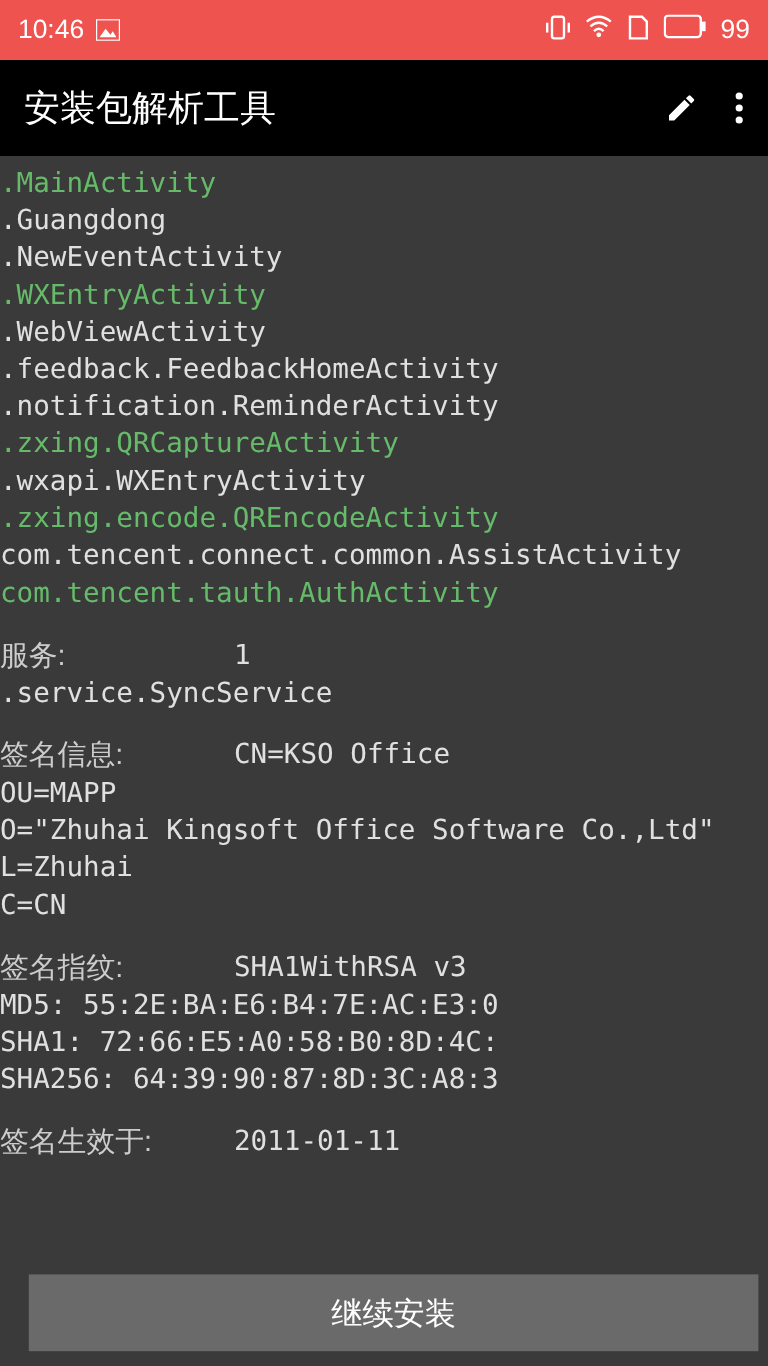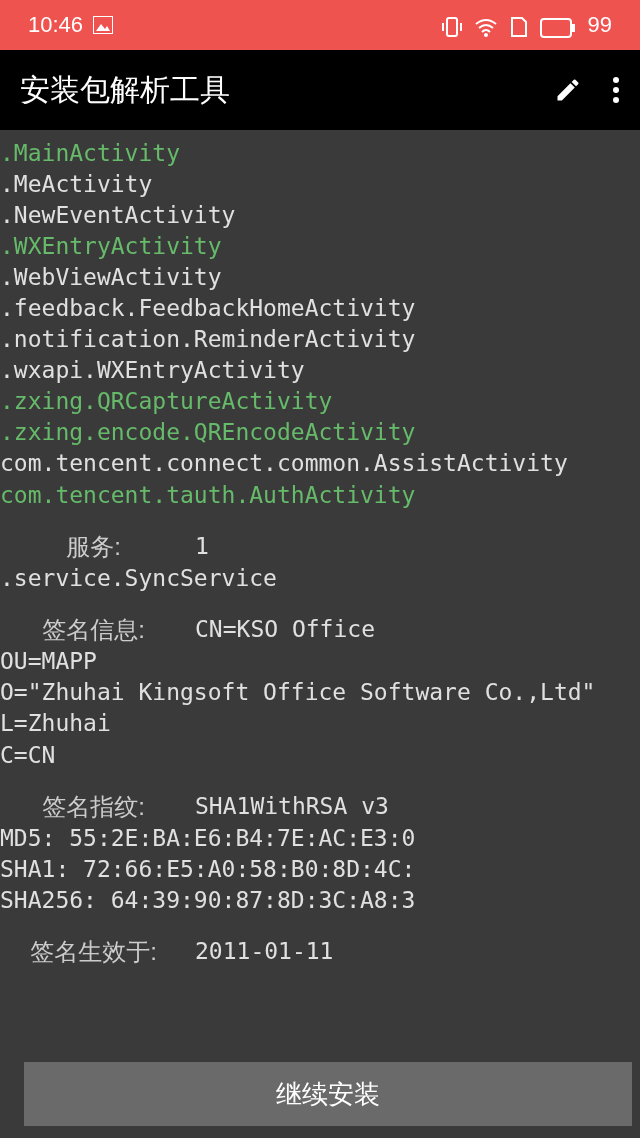--- a/index.html
+++ b/index.html
@@ -10,27 +10,27 @@
   font-family: monospace;
   overflow: hidden;
   position: relative;
 }
 .status-bar {
   background: #ef5350;
   height: 50px;
   display: flex;
   justify-content: space-between;
   align-items: center;
-  padding: 0 28px;
+  padding: 0 15px;
   color: #fff;
   font-size: 22px;
   font-family: sans-serif;
 }
 .status-left { display: flex; align-items: center; gap: 10px; }
-.status-right { display: flex; align-items: flex-end; gap: 12px; }
+.status-right { display: flex; align-items: flex-start; gap: 12px; }
 .app-bar {
   background: #000000;
   height: 80px;
   display: flex;
   justify-content: space-between;
   align-items: center;
   padding: 0 20px;
   color: #fff;
 }
 .app-title { font-size: 30px; font-family: sans-serif; }
@@ -39,21 +39,21 @@
   padding: 8px 0 0 0;
   color: #ccc;
   font-size: 23px;
   line-height: 1.35;
   height: 938px;
   overflow: hidden;
 }
 .row { display: flex; }
 .label {
   width: 195px;
-  text-align: center;
+  text-align: left;
   color: #ccc;
   padding-right: 8px;
   flex-shrink: 0;
   font-family: sans-serif;
   font-size: 24px;
 }
 .val { flex: 1; white-space: nowrap; overflow: hidden; }
 .green { color: #66bb6a; }
 .white { color: #e0e0e0; }
 .section { margin-bottom: 20px; }
@@ -132,28 +132,28 @@
           <circle cx="4" cy="14" r="3" fill="#fff"></circle>
           <circle cx="4" cy="24" r="3" fill="#fff"></circle>
         </svg>
     </span>
   </div>
 </div>
 
 <div class="content">
   <div class="section" id="activities-block">
       <div class="indent green">.MainActivity</div>
-      <div class="indent white">.MeActivity</div>
+      <div class="indent white">.Guangdong</div>
       <div class="indent white">.NewEventActivity</div>
       <div class="indent green">.WXEntryActivity</div>
       <div class="indent white">.WebViewActivity</div>
       <div class="indent white">.feedback.FeedbackHomeActivity</div>
       <div class="indent white">.notification.ReminderActivity</div>
+      <div class="indent green">.zxing.QRCaptureActivity</div>
       <div class="indent white">.wxapi.WXEntryActivity</div>
-      <div class="indent green">.zxing.QRCaptureActivity</div>
       <div class="indent green">.zxing.encode.QREncodeActivity</div>
       <div class="indent white">com.tencent.connect.common.AssistActivity</div>
       <div class="indent green">com.tencent.tauth.AuthActivity</div>
     </div>
 
   <div class="section">
     <div class="row">
       <div class="label">服务:</div>
       <div class="val white">1</div>
     </div>

